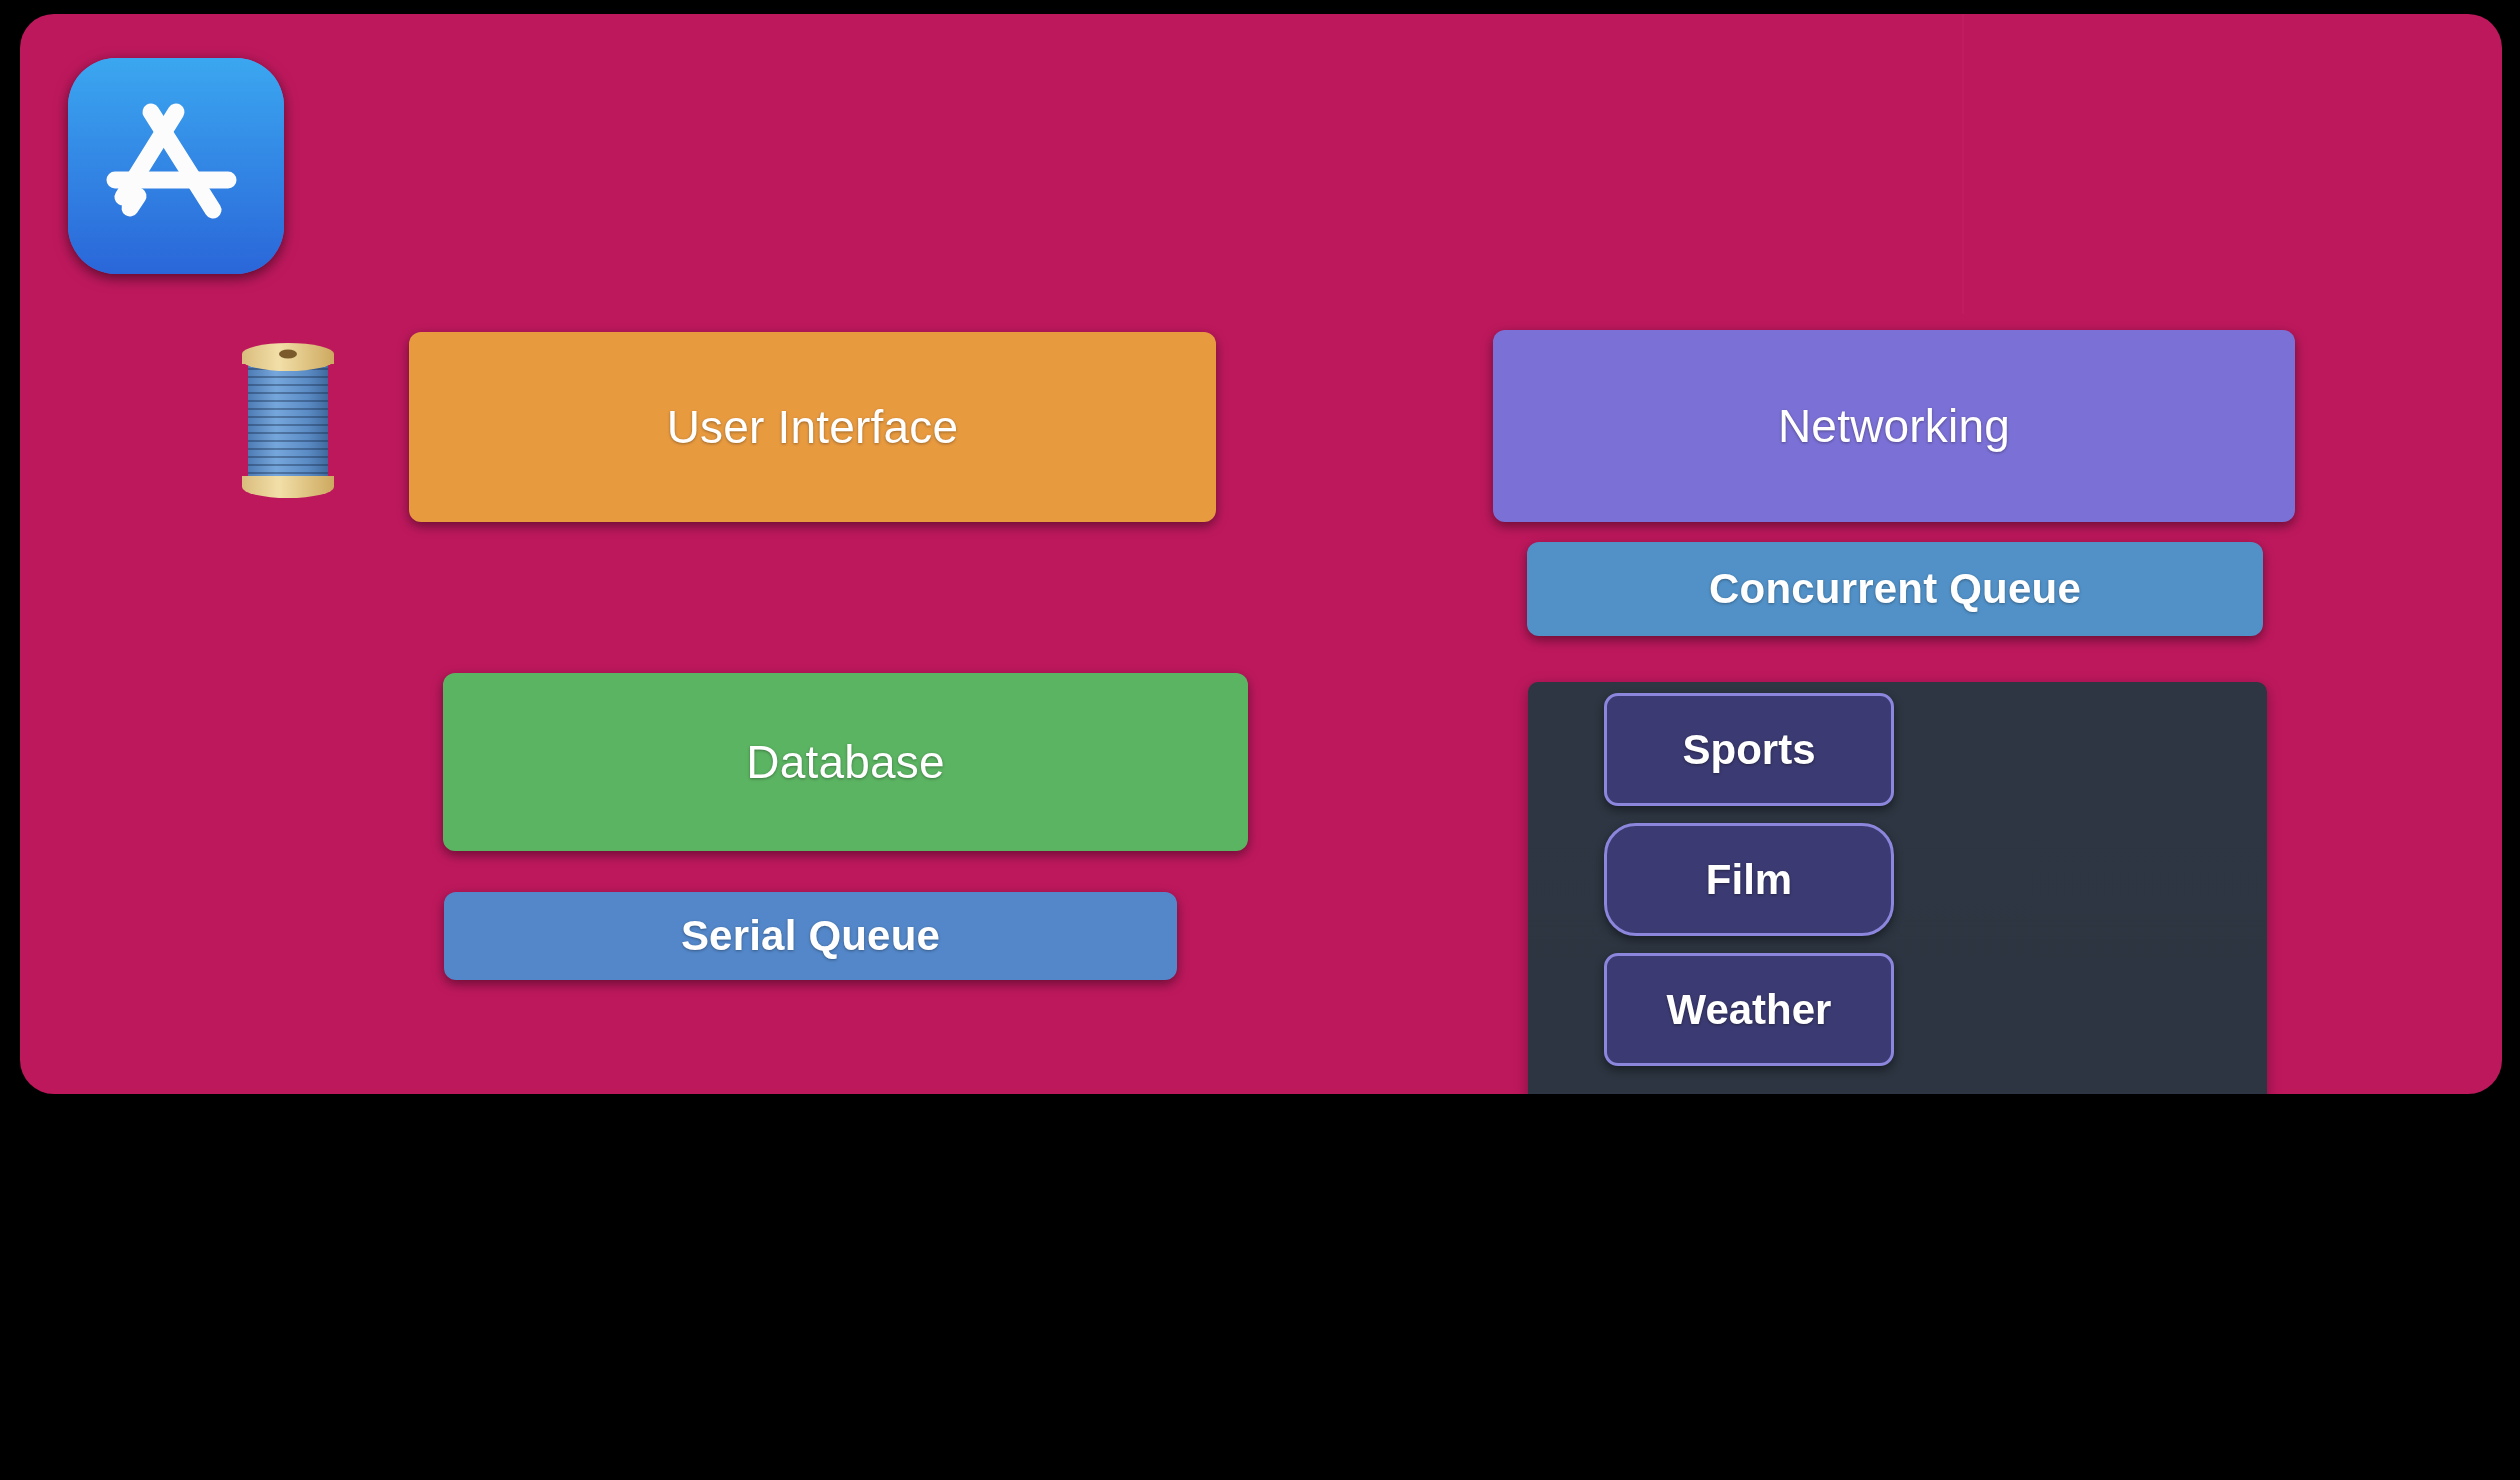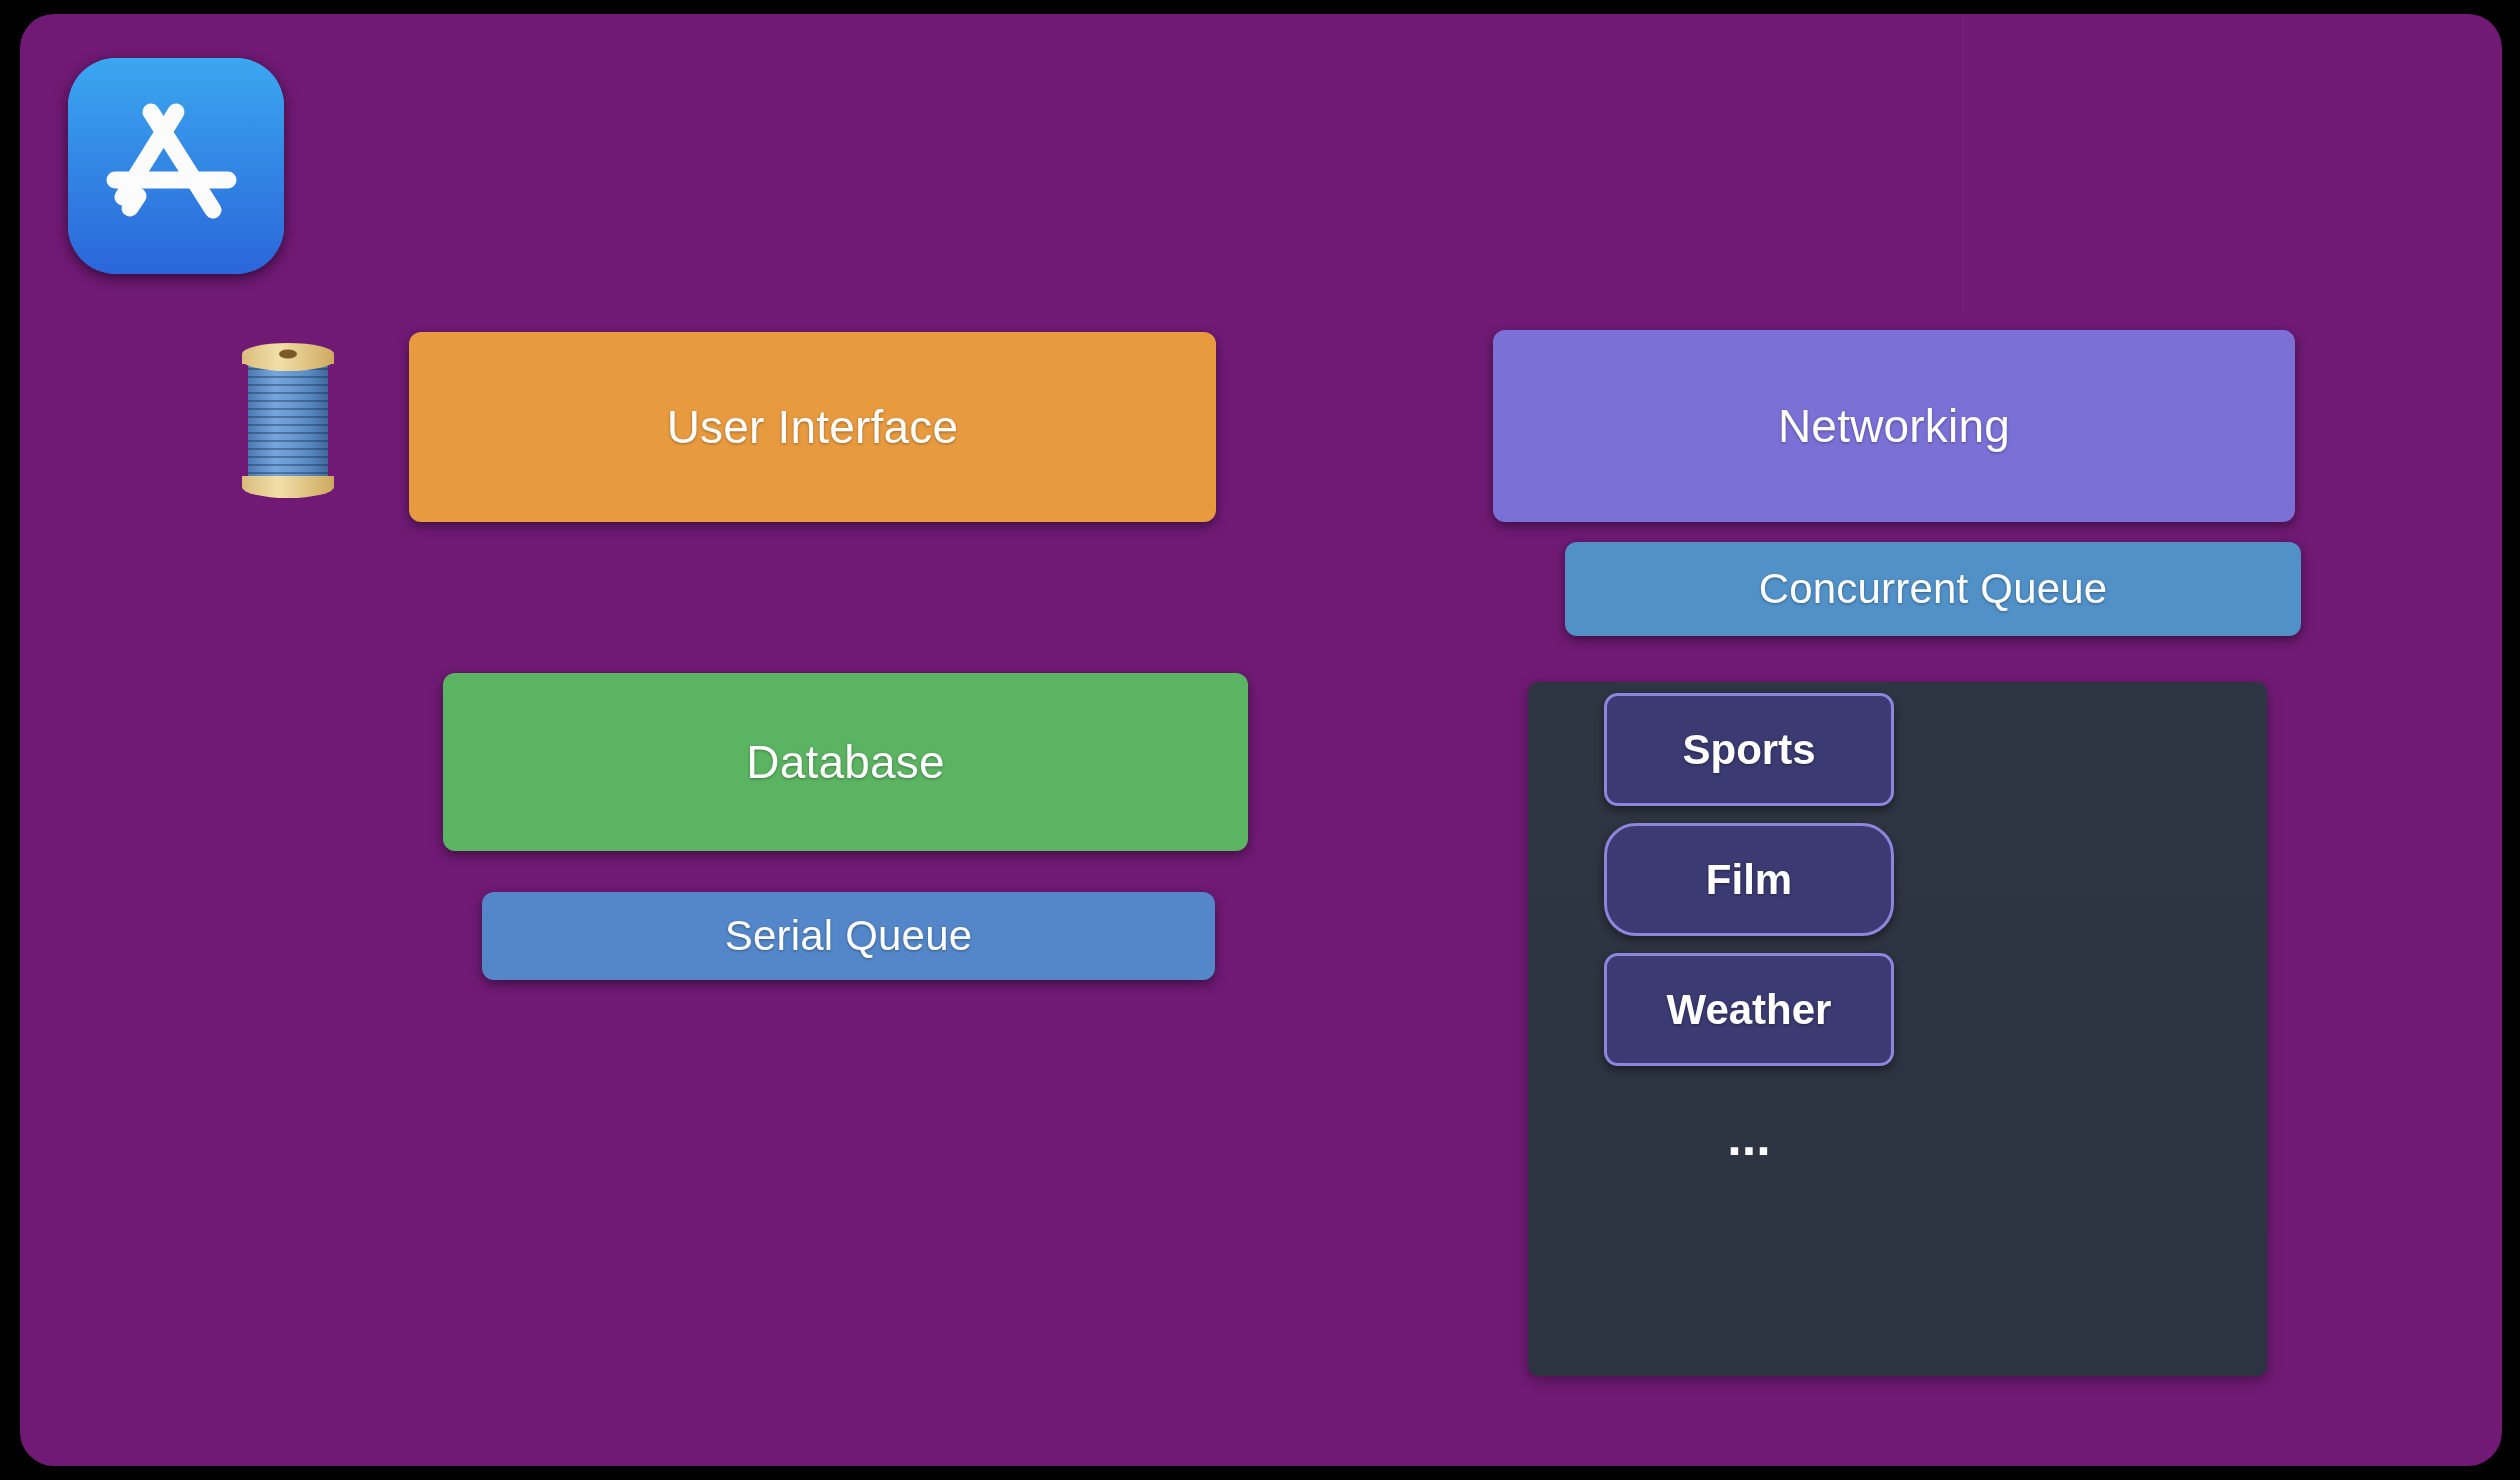--- a/index.html
+++ b/index.html
@@ -20,22 +20,22 @@
     left: 0; top: 0;
     width: 2520px;
     height: 1480px;
     background: #000000;
   }
   .canvas {
     position: absolute;
     left: 20px;
     top: 14px;
     width: 2482px;
-    height: 1452px;
-    background: #701a75;
+    height: 1080px;
+    background: #be185d;
     border-radius: 34px;
     overflow: hidden;
   }
   
   .seam {
     position: absolute;
     left: 1942px;
     top: 0px;
     width: 2px;
     height: 300px;
@@ -71,21 +71,21 @@
     display: flex;
     align-items: center;
     justify-content: center;
     border-radius: 12px;
     color: #ffffff;
     box-shadow: 0 4px 12px rgba(0,0,0,0.45);
     letter-spacing: 0.2px;
     text-shadow: 0 1px 3px rgba(0,0,0,0.35);
   }
   .box-component { font-size: 46px; font-weight: 400; }
-  .box-queue     { font-size: 42px; font-weight: 400; margin-left: 38px; }
+  .box-queue     { font-size: 42px; font-weight: 700; }
 
   
   #box-ui        { left: 389px;  top: 318px;  width: 807px;  height: 190px; background: #E89A3F; }
   #box-db        { left: 387px;  top: 659px;  width: 805px;  height: 178px; background: #5BB462; margin-left: 36px; }
   #box-serial    { left: 424px;  top: 878px;  width: 733px;  height: 88px;  background: #5387C9; text-align: right; }
 
   
   #box-network   { left: 1473px; top: 316px;  width: 802px;  height: 192px; background: #7B70D6; }
   #box-concur    { left: 1507px; top: 528px;  width: 736px;  height: 94px;  background: #5191C8; }
 

